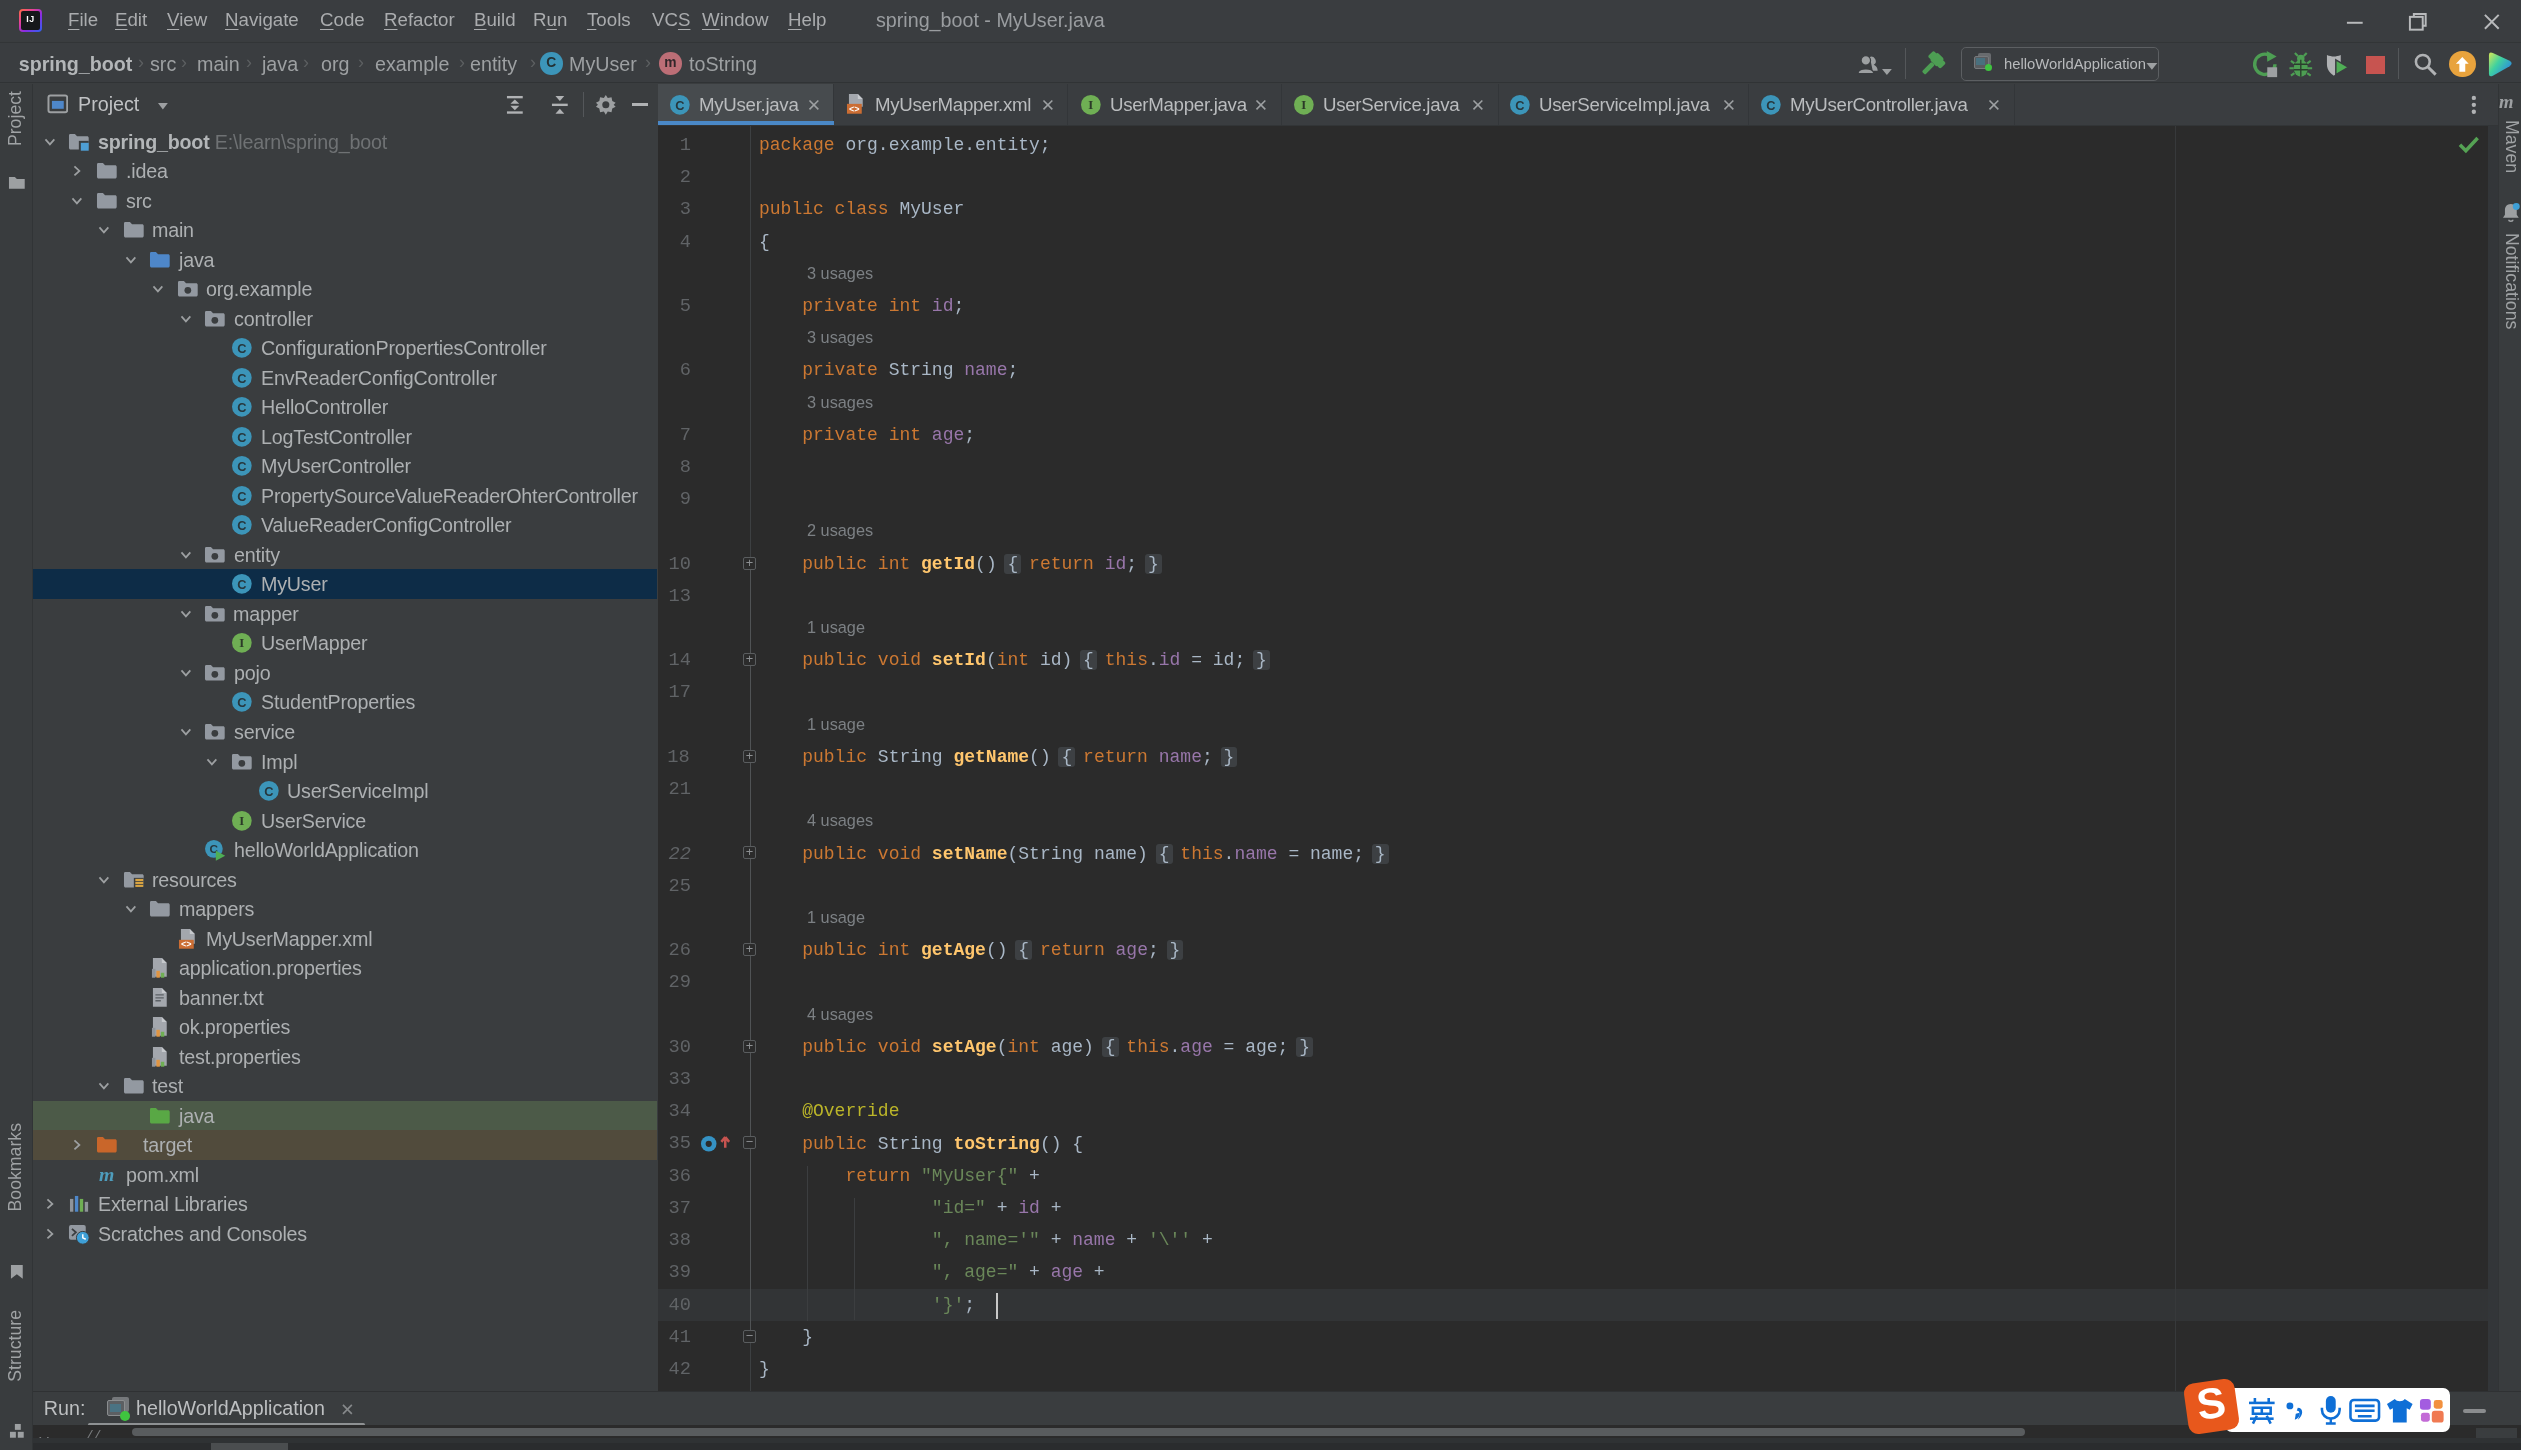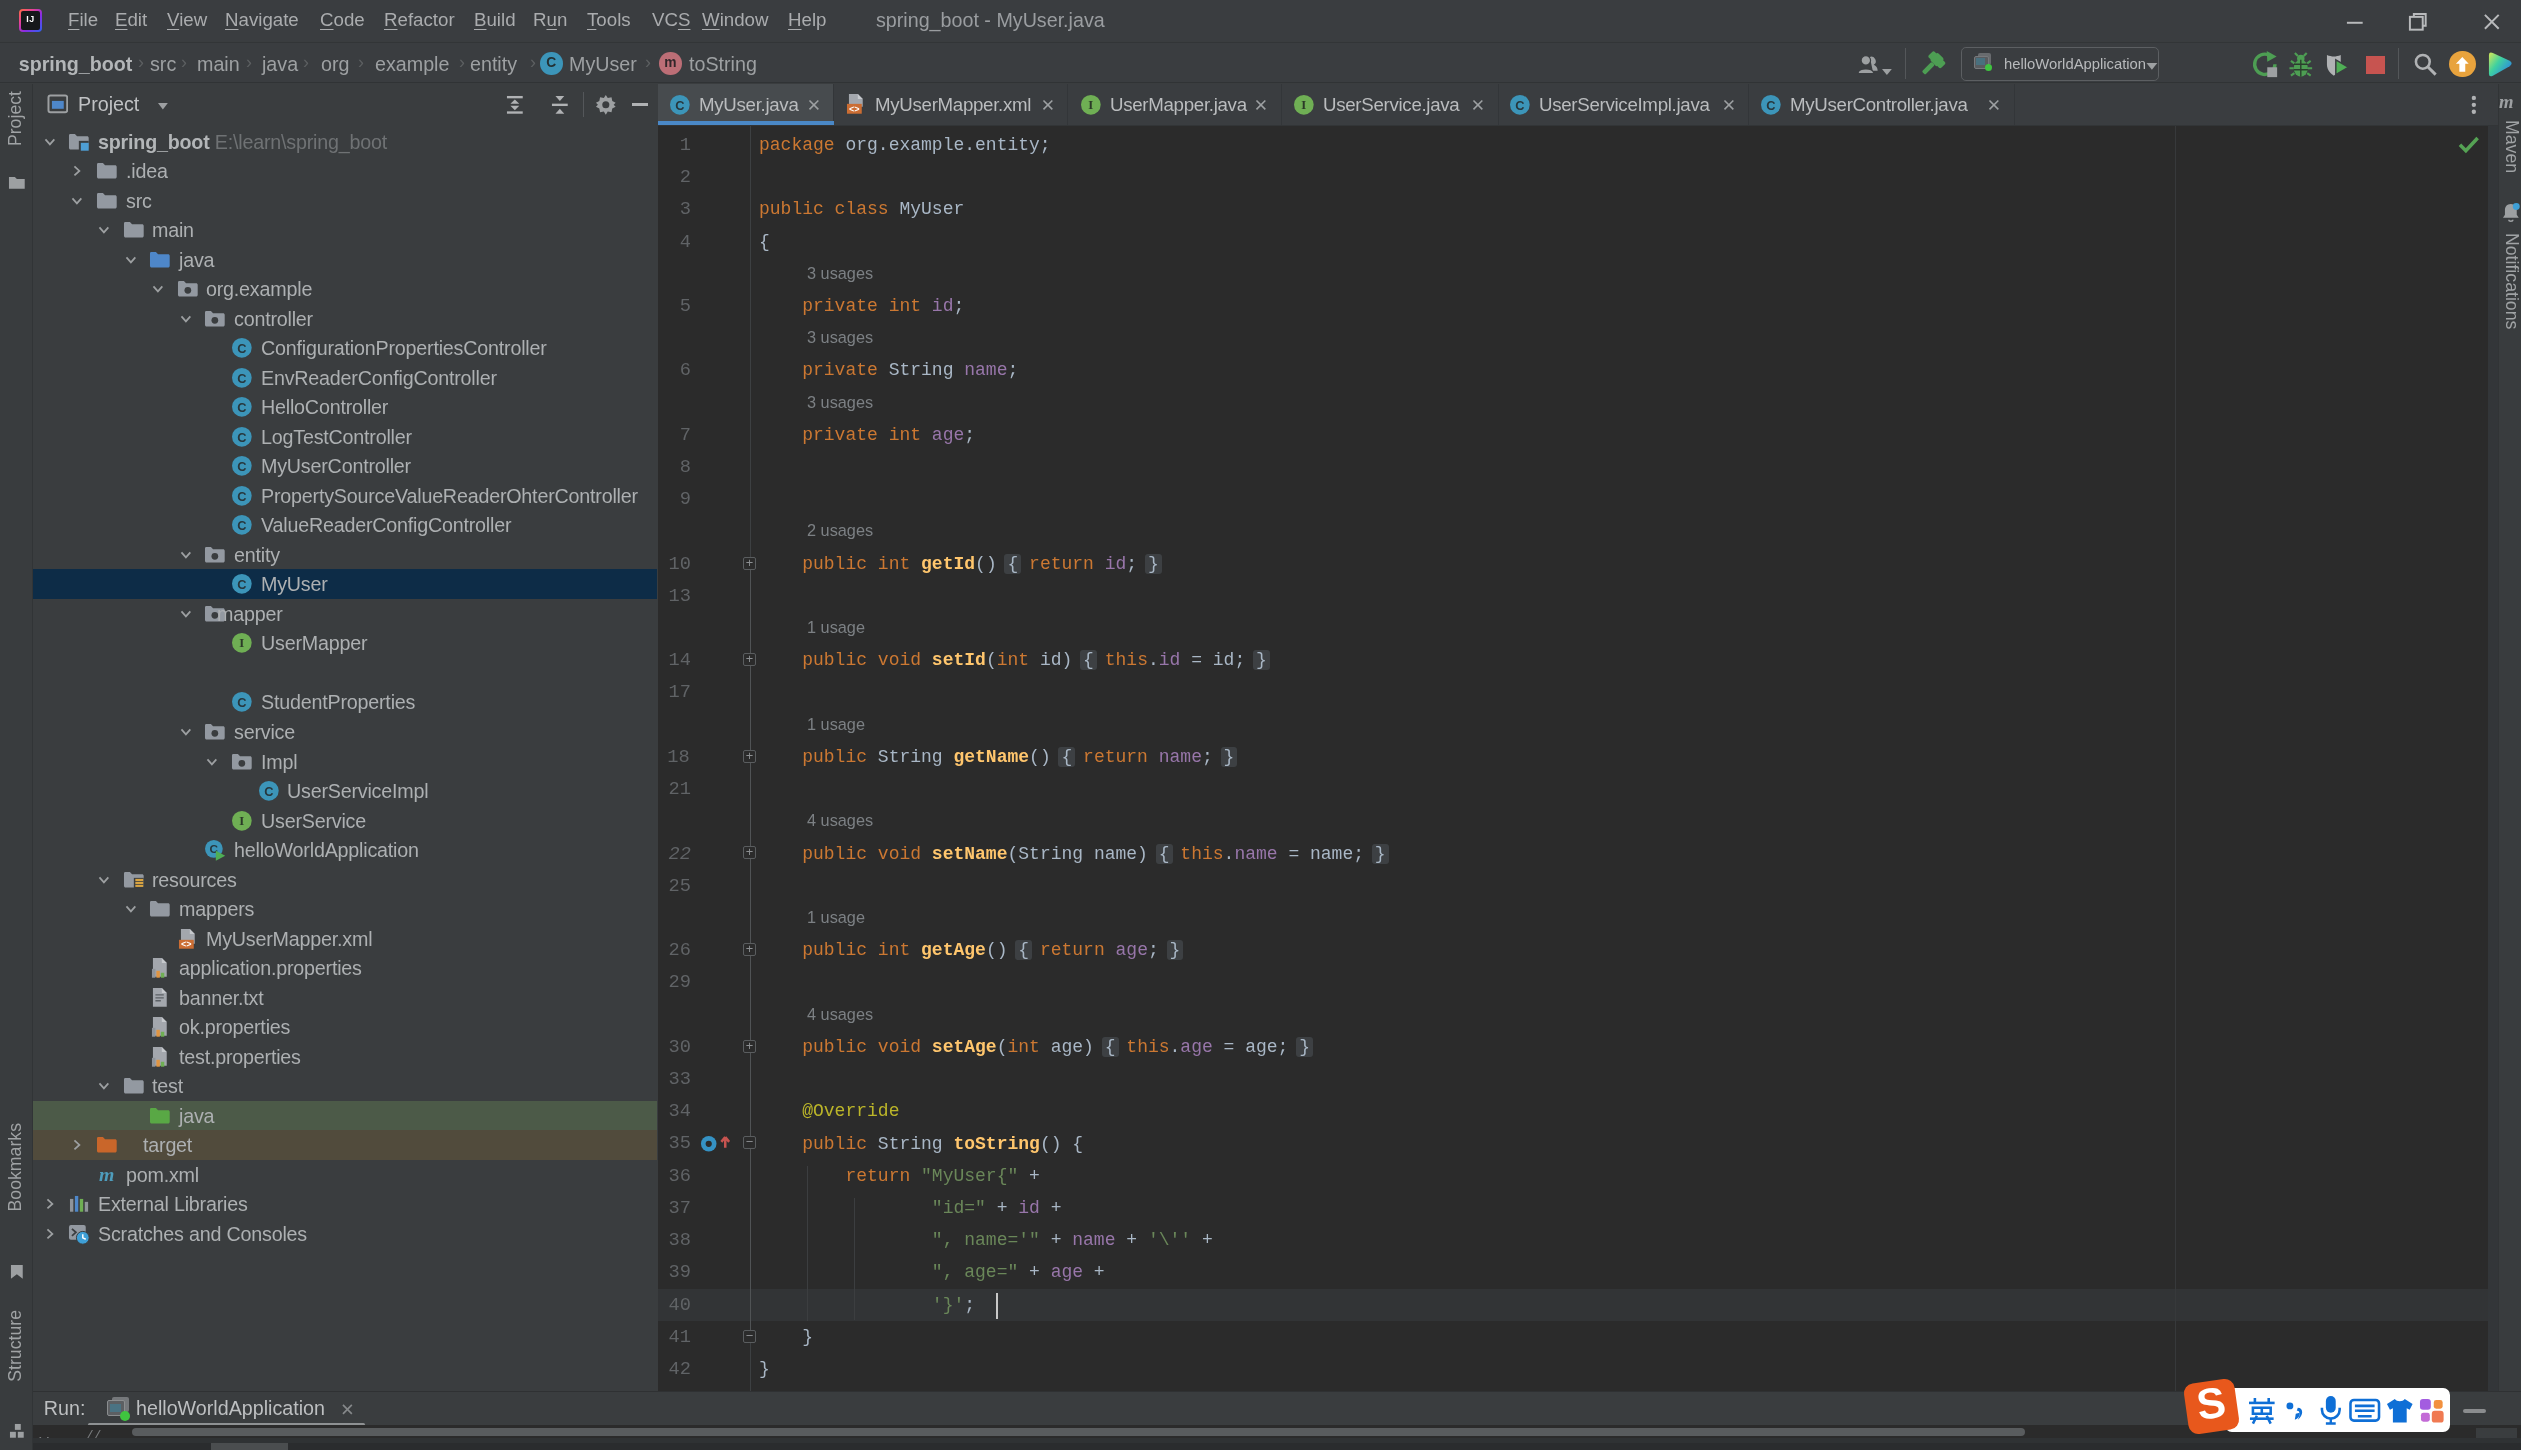--- a/index.html
+++ b/index.html
@@ -342,28 +342,40 @@
 <div class="trow" style="top:515px;">
       <div style="position:absolute;left:146px;top:7.9px;width:13.8px;height:13.8px;">
         <svg class="chev" width="13.8" height="13.8" viewBox="0 0 14 14">
           <path d="M2.5 4.5 L7 9.5 L11.5 4.5" fill="none" stroke="#9da0a2" stroke-width="1.8"></path>
         </svg>
       </div>
       <div style="position:absolute;left:171px;top:3.9px;width:21.7px;height:21.7px;"><svg width="21.7" height="21.7" viewBox="0 0 22 22">
           <path d="M1 4.5 C1 3.5 1.8 3 2.6 3 H7 L9.2 5.2 H19.4 C20.2 5.2 21 5.8 21 6.8 V17 C21 18 20.2 18.8 19.4 18.8 H2.6 C1.8 18.8 1 18 1 17 Z" fill="#9399a1"></path>
           <circle cx="11" cy="12.5" r="3.4" fill="#3a3d3f"></circle>
         </svg></div>
-      <div class="tlab" style="left:184px;text-align:center;">mapper</div>
+      <div class="tlab" style="left:200px;text-align:center;">mapper</div>
     </div>
 <div class="trow" style="top:544px;">
       <div style="position:absolute;left:198px;top:3.9px;width:21.7px;height:21.7px;"><svg width="21.7" height="21.7" viewBox="0 0 22 22">
           <circle cx="11" cy="11" r="10" fill="#6faf54"></circle>
           <text x="11" y="15.5" font-size="13" font-weight="bold" fill="#2b3a28" text-anchor="middle" font-family="Liberation Serif">I</text>
         </svg></div>
       <div class="tlab" style="left:228px;">UserMapper</div>
+    </div>
+<div class="trow" style="top:574px;">
+      <div style="position:absolute;left:146px;top:7.9px;width:13.8px;height:13.8px;">
+        <svg class="chev" width="13.8" height="13.8" viewBox="0 0 14 14">
+          <path d="M2.5 4.5 L7 9.5 L11.5 4.5" fill="none" stroke="#9da0a2" stroke-width="1.8"></path>
+        </svg>
+      </div>
+      <div style="position:absolute;left:171px;top:3.9px;width:21.7px;height:21.7px;"><svg width="21.7" height="21.7" viewBox="0 0 22 22">
+          <path d="M1 4.5 C1 3.5 1.8 3 2.6 3 H7 L9.2 5.2 H19.4 C20.2 5.2 21 5.8 21 6.8 V17 C21 18 20.2 18.8 19.4 18.8 H2.6 C1.8 18.8 1 18 1 17 Z" fill="#9399a1"></path>
+          <circle cx="11" cy="12.5" r="3.4" fill="#3a3d3f"></circle>
+        </svg></div>
+      <div class="tlab" style="left:201px;">pojo</div>
     </div>
 <div class="trow" style="top:603px;">
       <div style="position:absolute;left:198px;top:3.9px;width:21.7px;height:21.7px;"><svg width="21.7" height="21.7" viewBox="0 0 22 22">
           <circle cx="11" cy="11" r="10" fill="#3c95b9"></circle>
           <text x="11" y="16" font-size="13" font-weight="bold" fill="#27373d" text-anchor="middle" font-family="Liberation Sans">C</text>
         </svg></div>
       <div class="tlab" style="left:228px;">StudentProperties</div>
     </div>
 <div class="trow" style="top:633px;">
       <div style="position:absolute;left:146px;top:7.9px;width:13.8px;height:13.8px;">

